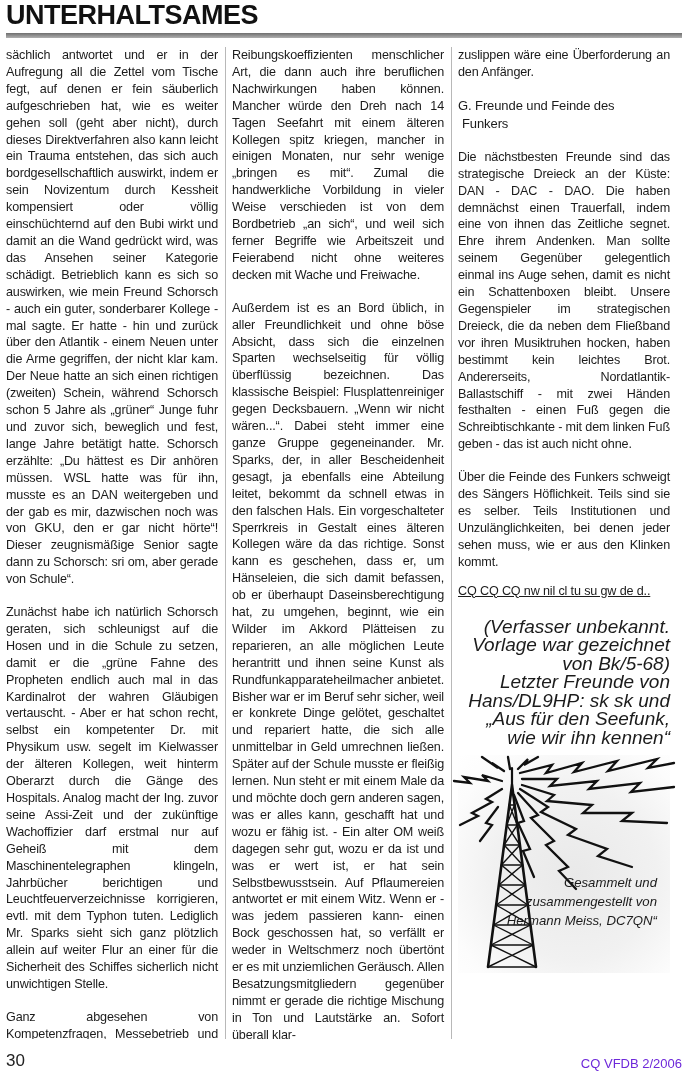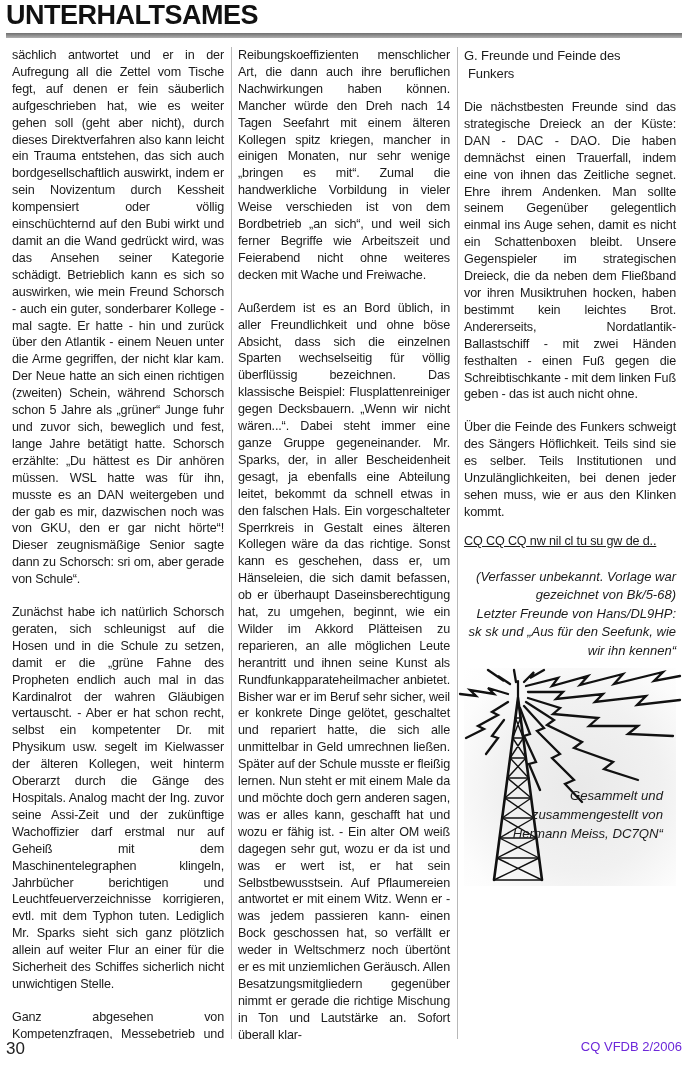--- a/index.html
+++ b/index.html
@@ -19,62 +19,62 @@
     font-size:27px; font-weight:bold; margin:0;
     letter-spacing:-0.5px; line-height:1.15; color:#111;
   }
   .header-rule {
     height:5px; margin-top:2px;
     background:linear-gradient(#6e6e6e, #b0b0b0);
   }
 
   
   .columns {
-    display:flex; margin-top:9px; height:992px; overflow:hidden;justify-content:center;
+    display:flex; margin-top:9px; height:992px; overflow:hidden;
   }
   .col {
     width:212px; flex:0 0 212px;
     font-size:12.6px; line-height:16.9px; letter-spacing:-0.15px;
     text-align:justify;
     hyphens:auto; -webkit-hyphens:auto;
   }
   .vrule { flex:0 0 1px; width:1px; background:#b8b8b8; margin:0 6.5px; }
   .col p { margin:0 0 16px 0; }
   .col p.tight { margin-bottom:12px; }
   .col p.plain { text-align:left;text-decoration:underline; }
 
   .section-heading {
     font-size:13px; font-weight:normal; text-align:left;
     margin:0 0 16px 0; line-height:18px; letter-spacing:-0.1px;
   }
   .section-heading .line2 { padding-left:4px; }
 
   .attribution {
     text-align:right; font-style:italic;
-    font-size:13px; line-height:18.5px; letter-spacing:0;
+    font-size:19px; line-height:18.5px; letter-spacing:0;
     margin-top:18px;
   }
   .attribution p { margin:0; text-align:right; }
 
   
   .illustration {
     position:relative; height:218px; margin-top:8px;
     background:radial-gradient(ellipse at 55% 55%, #e9e9e9 0%, #f1f1f1 50%, #fcfcfc 80%, #ffffff 100%);
   }
   .illustration svg { position:absolute; left:-6px; top:0; }
   .illustration .caption {
     position:absolute; right:13px; top:118px; width:158px;
     text-align:right; font-style:italic;
     font-size:13.2px; line-height:19px; letter-spacing:0;
   }
 
   
   .page-footer {
-    position:absolute; left:6px; right:8px; bottom:16px;
-    display:flex; justify-content:space-between; align-items:flex-start;
+    position:absolute; left:6px; right:8px; bottom:4px;
+    display:flex; justify-content:space-between; align-items:flex-end;
   }
   .page-number { font-size:17px; color:#222; }
   .journal-ref { font-size:13px; color:#6d28d9; }
 </style>
 </head>
 <body>
 
 <div class="page">
 
   <header class="masthead">
@@ -93,20 +93,21 @@
     <div class="vrule"></div>
 
     <section class="col">
       <p>Reibungskoeffizienten menschlicher Art, die dann auch ihre beruflichen Nachwirkungen haben können. Mancher würde den Dreh nach 14 Tagen Seefahrt mit einem älteren Kollegen spitz kriegen, mancher in einigen Monaten, nur sehr wenige „bringen es mit“. Zumal die handwerkliche Vorbildung in vieler Weise verschieden ist von dem Bordbetrieb „an sich“, und weil sich ferner Begriffe wie Arbeitszeit und Feierabend nicht ohne weiteres decken mit Wache und Freiwache.</p>
       <p>Außerdem ist es an Bord üblich, in aller Freundlichkeit und ohne böse Absicht, dass sich die einzelnen Sparten wechselseitig für völlig überflüssig bezeichnen. Das klassische Beispiel: Flusplattenreiniger gegen Decksbauern. „Wenn wir nicht wären...“. Dabei steht immer eine ganze Gruppe gegeneinander. Mr. Sparks, der, in aller Bescheidenheit gesagt, ja ebenfalls eine Abteilung leitet, bekommt da schnell etwas in den falschen Hals. Ein vorgeschalteter Sperrkreis in Gestalt eines älteren Kollegen wäre da das richtige. Sonst kann es geschehen, dass er, um Hänseleien, die sich damit befassen, ob er überhaupt Daseinsberechtigung hat, zu umgehen, beginnt, wie ein Wilder im Akkord Plätteisen zu reparieren, an alle möglichen Leute herantritt und ihnen seine Kunst als Rundfunkapparateheilmacher anbietet. Bisher war er im Beruf sehr sicher, weil er konkrete Dinge gelötet, geschaltet und repariert hatte, die sich alle unmittelbar in Geld umrechnen ließen. Später auf der Schule musste er fleißig lernen. Nun steht er mit einem Male da und möchte doch gern anderen sagen, was er alles kann, geschafft hat und wozu er fähig ist. - Ein alter OM weiß dagegen sehr gut, wozu er da ist und was er wert ist, er hat sein Selbstbewusstsein. Auf Pflaumereien antwortet er mit einem Witz. Wenn er - was jedem passieren kann- einen Bock geschossen hat, so verfällt er weder in Weltschmerz noch übertönt er es mit unziemlichen Geräusch. Allen Besatzungsmitgliedern gegenüber nimmt er gerade die richtige Mischung in Ton und Lautstärke an. Sofort überall klar-</p>
     </section>
 
     <div class="vrule"></div>
 
     <section class="col">
+      <p>zuslippen wäre eine Überforderung an den Anfänger.</p>
 
       <h2 class="section-heading">
         <span>G. Freunde und Feinde des</span><br>
         <span class="line2">Funkers</span>
       </h2>
 
       <p>Die nächstbesten Freunde sind das strategische Dreieck an der Küste: DAN - DAC - DAO. Die haben demnächst einen Trauerfall, indem eine von ihnen das Zeitliche segnet. Ehre ihrem Andenken. Man sollte seinem Gegenüber gelegentlich einmal ins Auge sehen, damit es nicht ein Schattenboxen bleibt. Unsere Gegenspieler im strategischen Dreieck, die da neben dem Fließband vor ihren Musiktruhen hocken, haben bestimmt kein leichtes Brot. Andererseits, Nordatlantik- Ballastschiff - mit zwei Händen festhalten - einen Fuß gegen die Schreibtischkante - mit dem linken Fuß geben - das ist auch nicht ohne.</p>
       <p class="tight">Über die Feinde des Funkers schweigt des Sängers Höflichkeit. Teils sind sie es selber. Teils Institutionen und Unzulänglichkeiten, bei denen jeder sehen muss, wie er aus den Klinken kommt.</p>
       <p class="plain">CQ CQ CQ nw nil cl tu su gw de d..</p>
 

